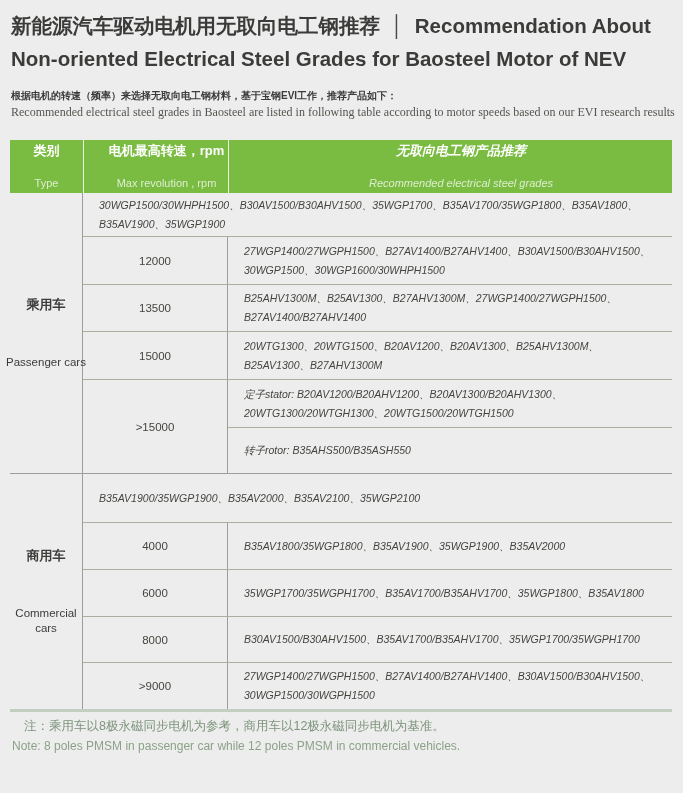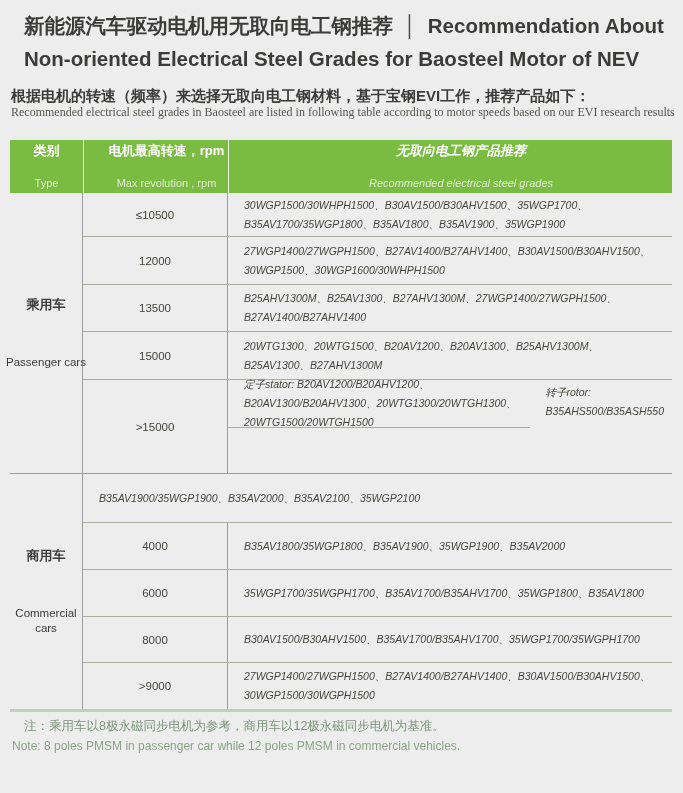--- a/index.html
+++ b/index.html
@@ -5,27 +5,27 @@
   html,body{margin:0;padding:0;}
   body{
     width:683px;height:793px;
     font-family:"Liberation Sans","DejaVu Sans",sans-serif;
     background:#EDEDEE;
   }
   .page{position:relative;width:683px;height:793px;background:#EDEDEE;overflow:hidden;}
   *{box-sizing:border-box;}
 
   
-  .title{position:absolute;left:11px;top:9px;right:8px;color:#3B3B39;margin-left:13px;}
+  .title{position:absolute;left:11px;top:9px;right:8px;color:#3B3B39;}
   .title-line{font-size:20.5px;font-weight:bold;line-height:33px;white-space:nowrap;}
   .title-divider{font-weight:normal;margin:0 11px;color:#4A4A48;}
 
   
   .intro{position:absolute;left:11px;top:87px;right:8px;}
-  .intro-zh{font-size:15px;font-weight:bold;color:#3B3B39;line-height:17px;}
+  .intro-zh{font-size:10px;font-weight:bold;color:#3B3B39;line-height:17px;}
   .intro-en{font-size:12px;color:#55554F;line-height:16px;margin-top:0;font-family:Liberation Serif, serif;}
 
   
   .table{position:absolute;left:10px;top:140px;width:662px;}
   .c1{width:73px;flex:none;}
   .c2{width:145px;flex:none;}
   .c3{flex:1;min-width:0;font-style:italic;}
 
   .thead{display:flex;height:53px;background:#7ABB41;}
   .th{display:flex;flex-direction:column;justify-content:center;align-items:center;gap:19px;}
@@ -41,21 +41,21 @@
   .cat-zh{font-size:13px;font-weight:bold;color:#3B3B39;line-height:17px;}
   .cat-en{font-size:11.5px;color:#3B3B39;line-height:15px;text-align:center;white-space:pre-line;width:96px;flex:none;}
 
   .rows{flex:1;min-width:0;display:flex;flex-direction:column;}
   .row{display:flex;border-bottom:1px solid #A9B0A2;}
   .sec .row:last-child{border-bottom:none;}
   .speed{border-right:1px solid #9D9DA0;display:flex;align-items:center;justify-content:center;
          font-size:11.5px;color:#45453F;}
   .grades{display:flex;align-items:center;padding:5px 8px 5px 16px;
           font-size:10.5px;color:#45453F;line-height:19px;}
-  .stack{display:flex;flex-direction:row;}
+  .stack{display:flex;flex-direction:column;}
   .sub-stator{border-bottom:1px solid #A9B0A2;height:48px;}
   .sub-rotor{height:44px;}
 
   .h44{height:44px;} .h46{height:46px;} .h47{height:47px;}
   .h48{height:48px;} .h49{height:49px;} .h93{height:93px;}
 
   
   .notes{position:absolute;left:12px;top:718px;right:8px;}
   .note-zh{font-size:12.5px;color:#7D947B;line-height:17px;margin-left:12px;}
   .note-en{font-size:12px;color:#8CA287;line-height:16px;margin-top:3px;}
@@ -98,21 +98,20 @@
 
     <div class="tbody">
 
       <div class="sec sec-passenger">
         <div class="cat c1">
           <div class="cat-zh">乘用车</div>
           <div class="cat-en">Passenger cars</div>
         </div>
         <div class="rows">
           <div class="row h44">
-            <div class="speed c2">≤10500</div>
             <div class="grades c3">30WGP1500/30WHPH1500、B30AV1500/B30AHV1500、35WGP1700、B35AV1700/35WGP1800、B35AV1800、B35AV1900、35WGP1900</div>
           </div>
           <div class="row h48">
             <div class="speed c2">12000</div>
             <div class="grades c3">27WGP1400/27WGPH1500、B27AV1400/B27AHV1400、B30AV1500/B30AHV1500、30WGP1500、30WGP1600/30WHPH1500</div>
           </div>
           <div class="row h47">
             <div class="speed c2">13500</div>
             <div class="grades c3">B25AHV1300M、B25AV1300、B27AHV1300M、27WGP1400/27WGPH1500、B27AV1400/B27AHV1400</div>
           </div>

